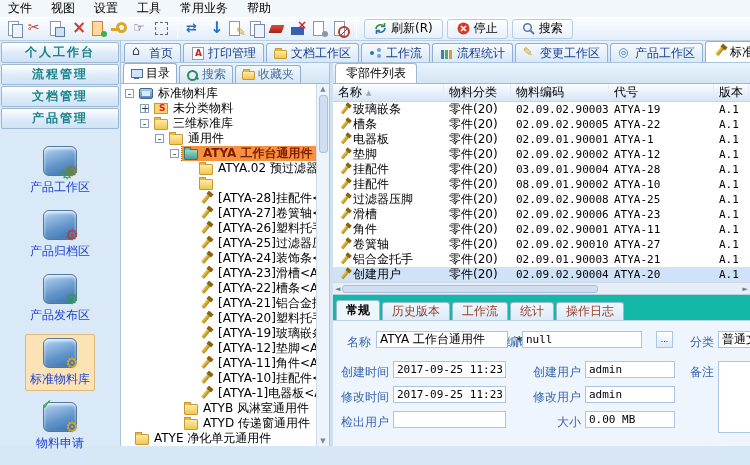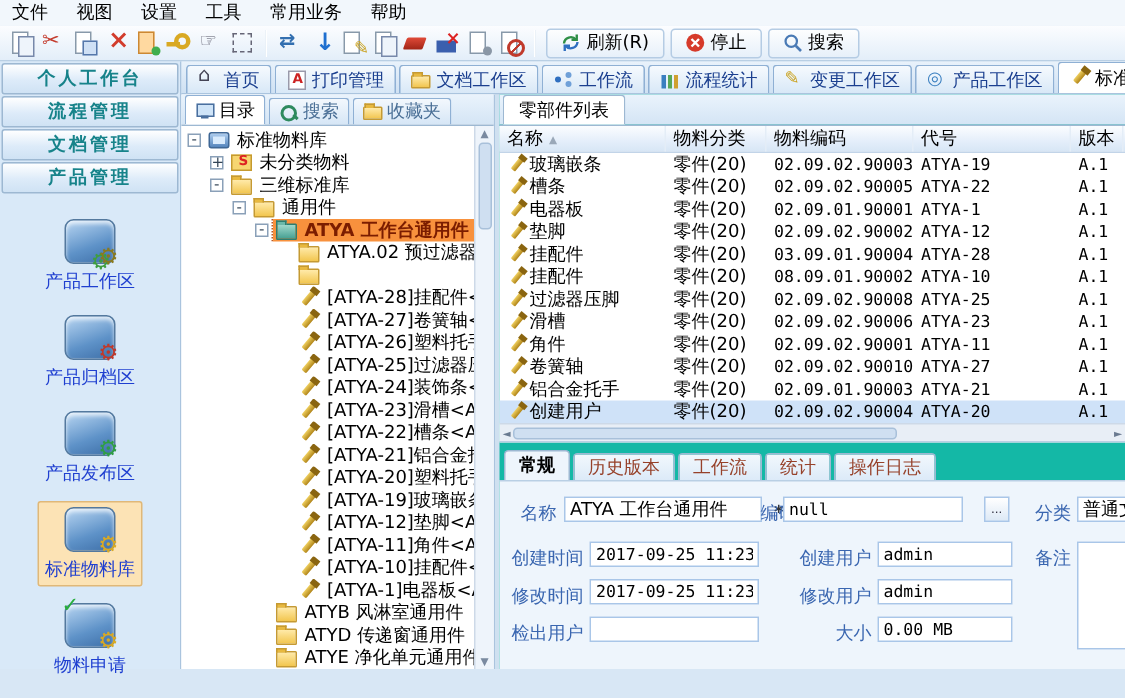--- a/index.html
+++ b/index.html
@@ -437,21 +437,21 @@
                     <span class="tlabel">ATYB 风淋室通用件</span>
                   </span>
                 </div>
                 <div class="trow" style="padding-left: 49px;">
                   <span class="exp-spacer"></span>
                   <span class="nwrap">
                     <span class="t-ico folder"></span>
                     <span class="tlabel">ATYD 传递窗通用件</span>
                   </span>
                 </div>
-                <div class="trow" style="padding-left: 49px;">
+                <div class="trow" style="">
                   <span class="exp-spacer"></span>
                   <span class="nwrap">
                     <span class="t-ico folder"></span>
                     <span class="tlabel">ATYE 净化单元通用件</span>
                   </span>
                 </div>
               </div>
             <div class="vscroll">
               <span>▲</span>
               <span class="vthumb"></span>

